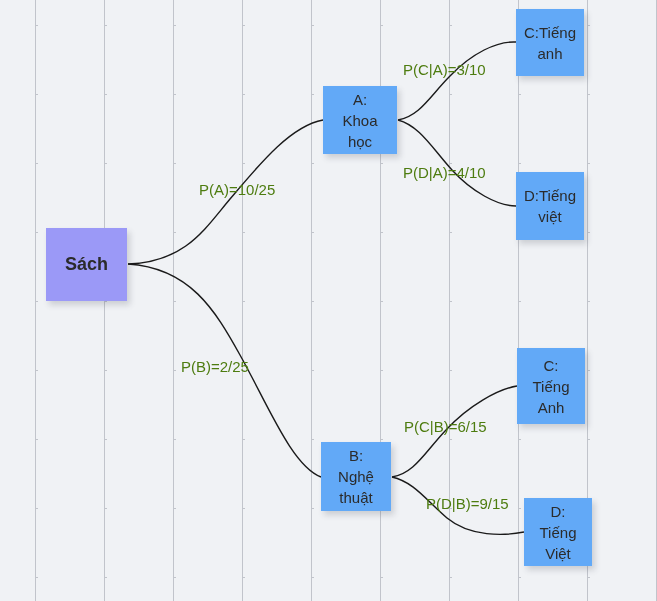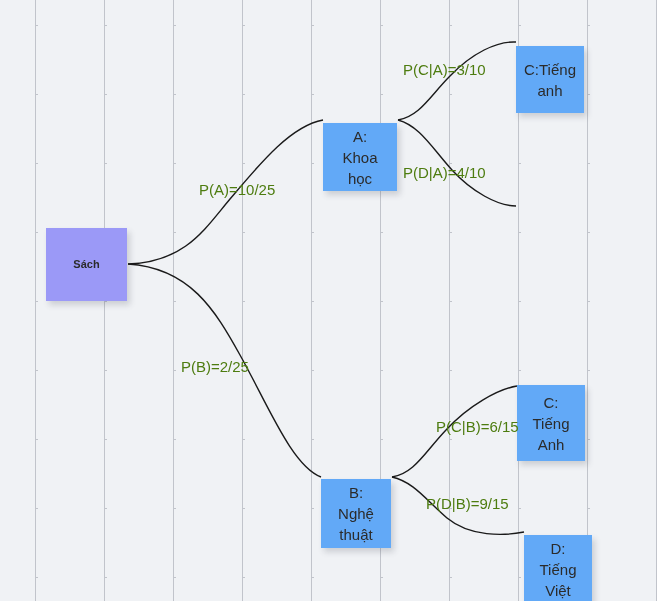--- a/index.html
+++ b/index.html
@@ -65,26 +65,25 @@
     color: #2b2b2b;
     font-size: 15px;
     line-height: 21px;
     box-shadow: 3px 4px 6px rgba(60, 64, 80, 0.20);
     white-space: pre-line;
     padding: 2px;
   }
   .node.root {
     background: #9b99f7;
     font-weight: bold;
-    font-size: 11px;
+    font-size: 18px;
   }
   .node.branch,
   .node.leaf {
     background: #62a9f7;
-    margin-top: 37px;
   }
   .edge-label {
     position: absolute;
     color: #4d7c0f;
     font-size: 15px;
     line-height: 18px;
     white-space: nowrap;
     background: transparent;
   }
 </style>
@@ -116,31 +115,35 @@
   <div class="node branch" style="left: 321px; top: 442px; width: 70px; height: 69px; background: rgb(98, 169, 247);">
     <span>B:
 Nghệ
 thuật</span>
   </div>
 
   <div class="node leaf" style="left: 516px; top: 9px; width: 68px; height: 67px; background: rgb(98, 169, 247);">
     <span>C:Tiếng
 anh</span>
   </div>
+  <div class="node leaf" style="left: 516px; top: 172px; width: 68px; height: 68px; background: rgb(98, 169, 247);">
+    <span>D:Tiếng
+việt</span>
+  </div>
   <div class="node leaf" style="left: 517px; top: 348px; width: 68px; height: 76px; background: rgb(98, 169, 247);">
     <span>C:
 Tiếng
 Anh</span>
   </div>
   <div class="node leaf" style="left: 524px; top: 498px; width: 68px; height: 68px; background: rgb(98, 169, 247);">
     <span>D:
 Tiếng
 Việt</span>
   </div>
 
   <div class="edge-label" style="left: 199px; top: 181px;">P(A)=10/25</div>
   <div class="edge-label" style="left: 181px; top: 358px;">P(B)=2/25</div>
   <div class="edge-label" style="left: 403px; top: 61px;">P(C|A)=3/10</div>
   <div class="edge-label" style="left: 403px; top: 164px;">P(D|A)=4/10</div>
-  <div class="edge-label" style="left: 404px; top: 418px; margin-left: 32px;">P(C|B)=6/15</div>
+  <div class="edge-label" style="left: 404px; top: 418px;">P(C|B)=6/15</div>
   <div class="edge-label" style="left: 406px; top: 495px; margin-left: 20px;">P(D|B)=9/15</div>
 
 </div>
 
 </body></html>

